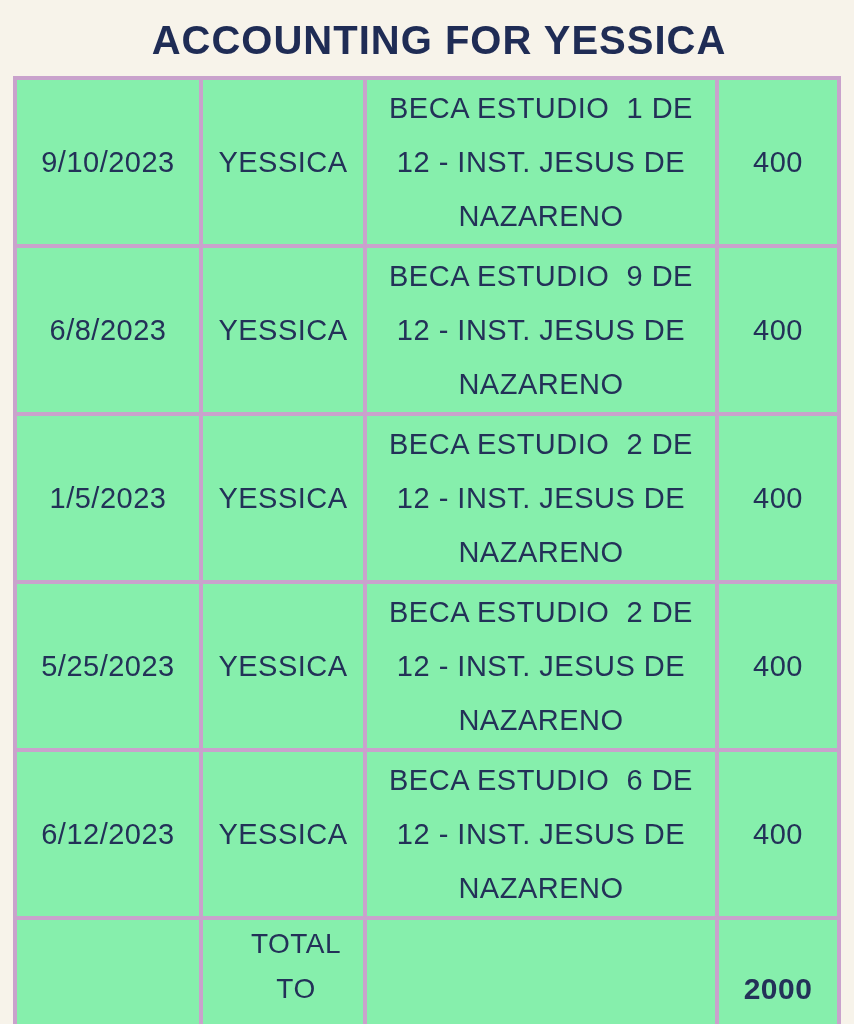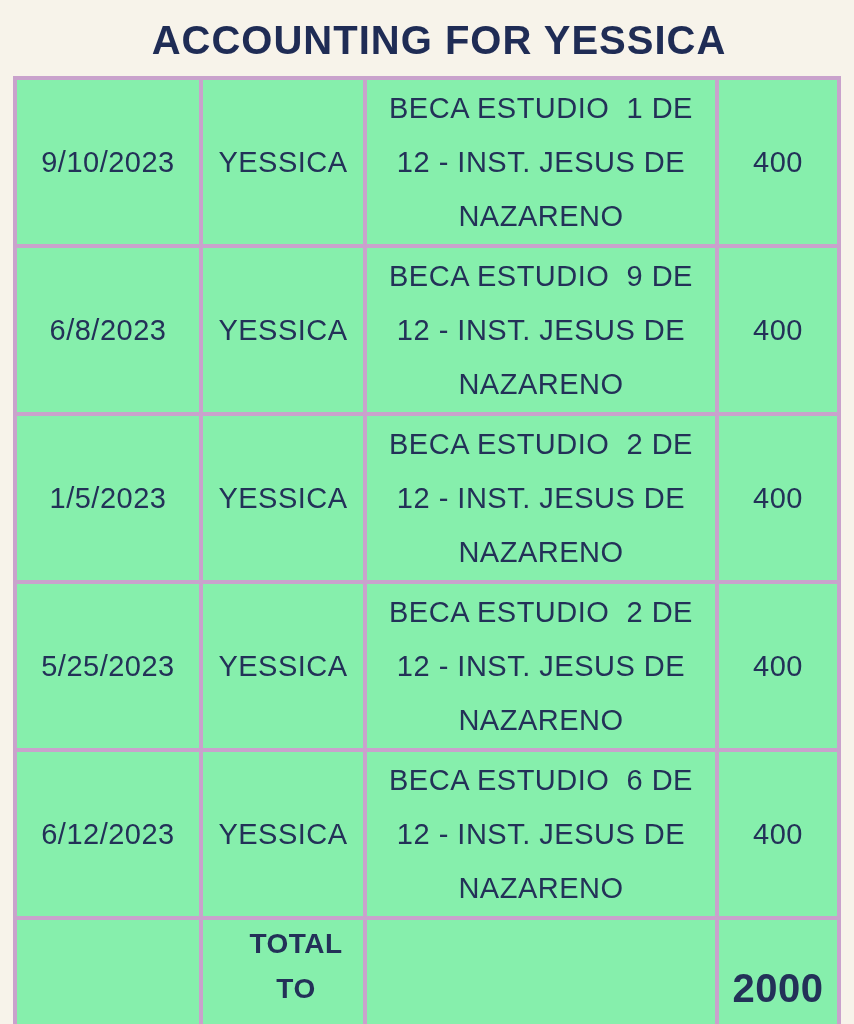--- a/index.html
+++ b/index.html
@@ -42,27 +42,27 @@
   tr.data-row td { height: 155px; }
   tr.total-row td { height: 108px; }
   .desc-line {
     display: block;
     line-height: 54px;
     white-space: pre-wrap;
   }
   .total-label-line {
     display: block;
     line-height: 45px;
-    font-weight: bold;
+    font-weight: normal;
     font-size: 28px;
     padding-left: 26px;
   }
   .amount-total {
     font-weight: bold;
-    font-size: 40px;
+    font-size: 30px;
   }
 </style>
 </head>
 <body>
 
 <h1 class="page-title">ACCOUNTING FOR YESSICA</h1>
 
 <table class="ledger">
   <colgroup>
     <col style="width:186px">

